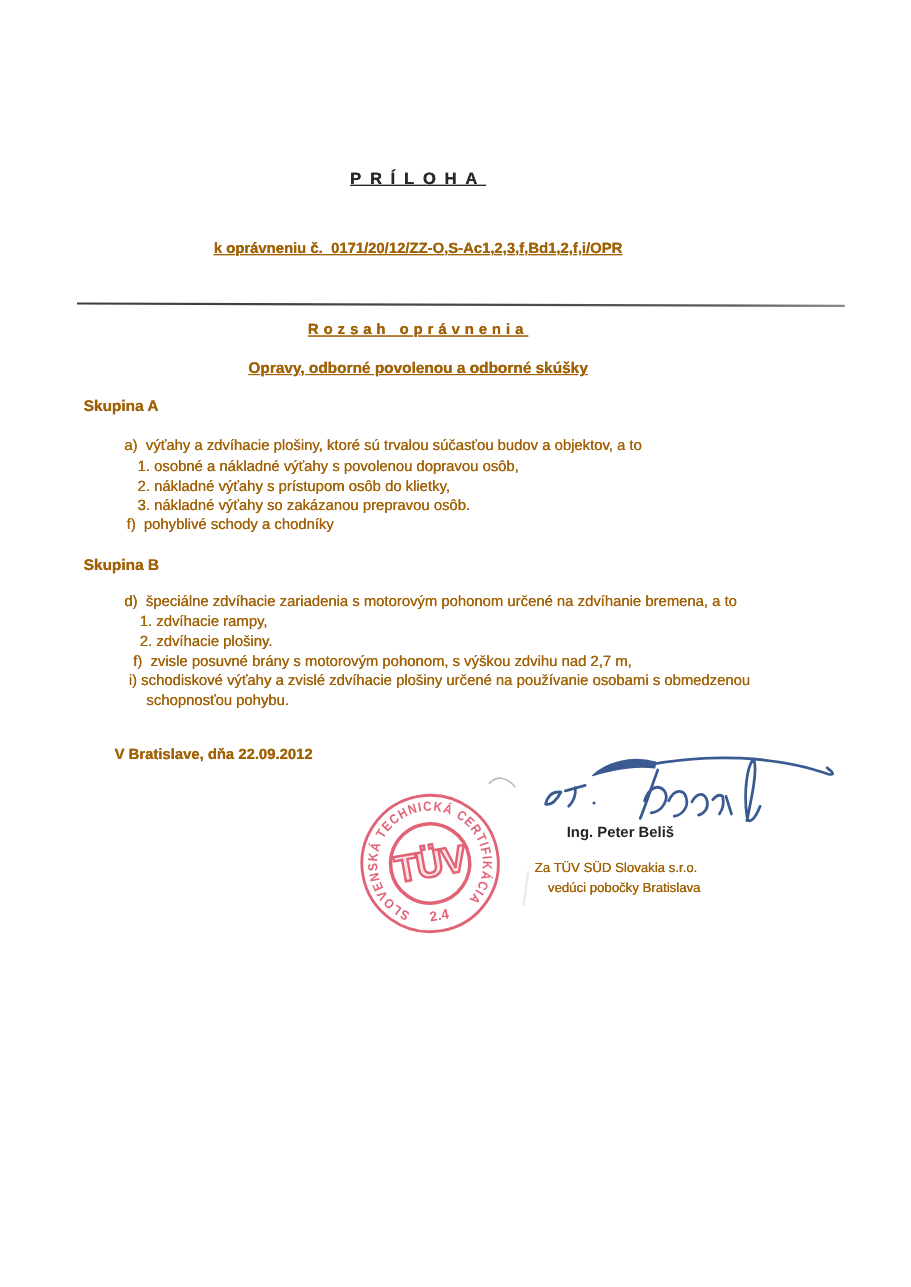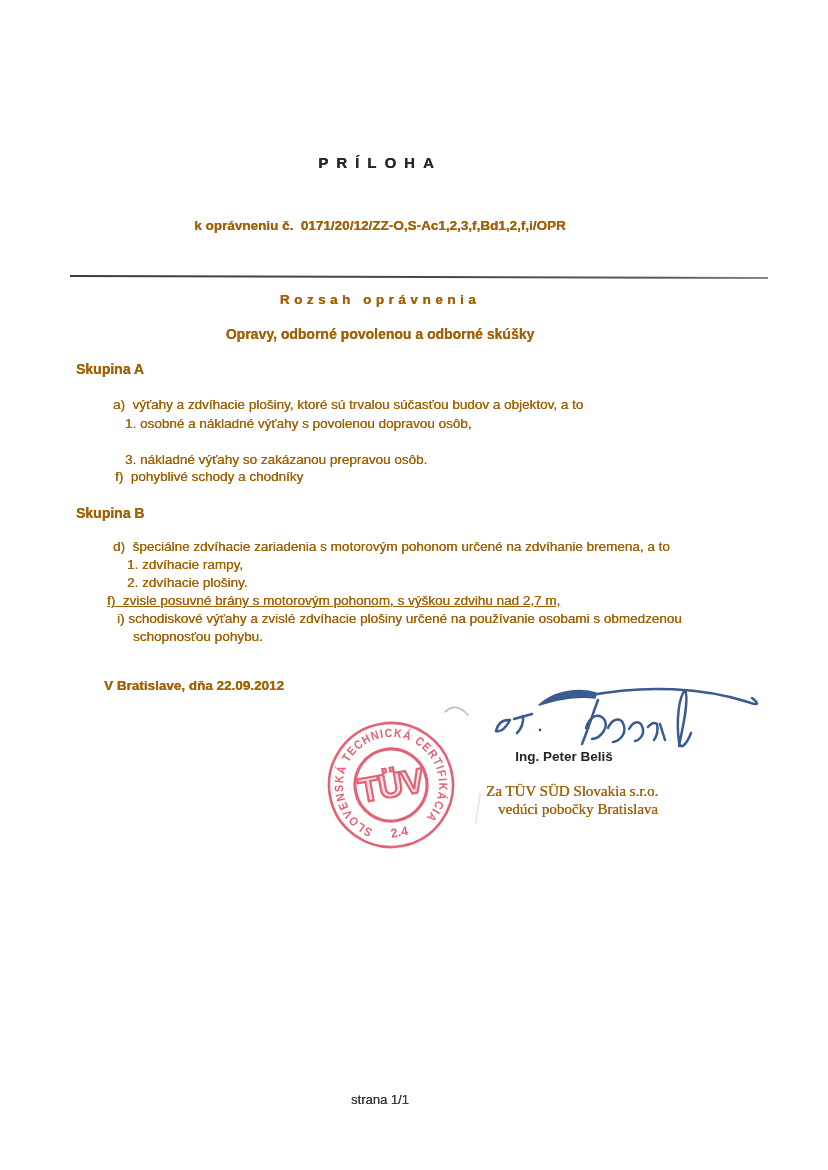--- a/index.html
+++ b/index.html
@@ -7,33 +7,33 @@
     position:relative;
     width:828px;height:1170px;
     background:#ffffff;
     font-family:"Liberation Sans", sans-serif;
     color:#2e2c2a;
     overflow:hidden;
   }
   .t{position:absolute;white-space:pre;font-size:13.5px;line-height:1.25;color:#a16207;
      text-shadow:0.25px 0 0 currentColor;}
   .b{font-weight:700;text-shadow:none;color:#262422;}
-  .cx{left:0;width:760px;text-align:center;}
+  .cx{left:0;width:760px;text-align:center;text-decoration:underline;}
   .doc-title{font-size:15px;letter-spacing:8px;font-weight:700;color:#2a2825;}
   .auth{font-size:13.5px;font-weight:700;}
   .scope{font-size:13.5px;font-weight:700;letter-spacing:4.5px;}
   .subhead{font-size:14px;font-weight:700;}
   .group-label{font-size:14px;font-weight:700;}
   .rule{
     position:absolute;left:70px;top:276px;width:698px;height:2px;
     background:linear-gradient(to right,#3d3d3d 0%,#4a4a4a 55%,#5a5a5a 85%,#8a8a8a 100%);
     transform:rotate(0.18deg);
   }
   .place-date{font-weight:600;}
-  .org-line{font-size:15px;font-family:Liberation Serif, serif;}
+  .org-line{font-size:12px;}
   .footer{font-size:13px;color:#3a3a3a;text-shadow:0.2px 0 0 currentColor;}
   .crease{
     position:absolute;left:477px;top:792px;width:2px;height:32px;
     background:#d9d9d9;opacity:.55;transform:rotate(8deg);border-radius:2px;
   }
   svg text{font-family:"Liberation Sans", sans-serif;}
   .ring-text{font-size:12px;font-weight:700;letter-spacing:1.2px;fill:#e0566b;}
   .stamp-bottom{font-size:12.5px;font-weight:700;fill:#e0566b;}
   .tuv-text{font-size:34px;font-weight:700;letter-spacing:-1px;
             fill:rgba(224,86,107,0.18);stroke:#e0566b;stroke-width:2.2px;}
@@ -48,28 +48,29 @@
   <div class="t cx auth" style="top:218px;">k oprávneniu č.  0171/20/12/ZZ-O,S-Ac1,2,3,f,Bd1,2,f,i/OPR</div>
 
   <div class="rule"></div>
 
   <div class="t cx scope" style="top:292px;">Rozsah oprávnenia</div>
   <div class="t cx subhead" style="top:326px;">Opravy, odborné povolenou a odborné skúšky</div>
 
   <div class="t group-label" style="left:76px;top:361px;">Skupina A</div>
   <div class="t" style="left:113px;top:397px;">a)  výťahy a zdvíhacie plošiny, ktoré sú trvalou súčasťou budov a objektov, a to</div>
   <div class="t" style="left:125px;top:416px;">1. osobné a nákladné výťahy s povolenou dopravou osôb,</div>
+  <div class="t" style="left:125px;top:434px;">2. nákladné výťahy s prístupom osôb do klietky,</div>
   <div class="t" style="left:125px;top:452px;">3. nákladné výťahy so zakázanou prepravou osôb.</div>
   <div class="t" style="left:115px;top:469px;">f)  pohyblivé schody a chodníky</div>
 
   <div class="t group-label" style="left:76px;top:505px;">Skupina B</div>
   <div class="t" style="left:113px;top:539px;">d)  špeciálne zdvíhacie zariadenia s motorovým pohonom určené na zdvíhanie bremena, a to</div>
   <div class="t" style="left:127px;top:557px;">1. zdvíhacie rampy,</div>
   <div class="t" style="left:127px;top:575px;">2. zdvíhacie plošiny.</div>
-  <div class="t" style="left:107px;top:593px;text-decoration:underline;">f)  zvisle posuvné brány s motorovým pohonom, s výškou zdvihu nad 2,7 m,</div>
+  <div class="t" style="left:121px;top:593px;">f)  zvisle posuvné brány s motorovým pohonom, s výškou zdvihu nad 2,7 m,</div>
   <div class="t" style="left:117px;top:611px;">i) schodiskové výťahy a zvislé zdvíhacie plošiny určené na používanie osobami s obmedzenou</div>
   <div class="t" style="left:133px;top:629px;">schopnosťou pohybu.</div>
 
   <div class="t place-date" style="left:104px;top:678px;">V Bratislave, dňa 22.09.2012</div>
 
   <svg style="position:absolute;left:436px;top:680px;" width="340" height="84" viewBox="0 0 340 84">
     <g fill="none" stroke="#3a5b91" stroke-width="2.5" stroke-linecap="round" stroke-linejoin="round">
 
       <path d="M9,32 C16,25 24,26 32,35" stroke="#bcbcbc" stroke-width="1.6"></path>
 
@@ -109,15 +110,14 @@
       <text class="ring-text">
         <textPath href="#ringArc" startOffset="0" textLength="244" lengthAdjust="spacingAndGlyphs">SLOVENSKÁ TECHNICKÁ CERTIFIKÁCIA</textPath>
       </text>
       <text class="tuv-text" x="70" y="82" text-anchor="middle">TÜV</text>
       <text class="stamp-bottom" x="70" y="122" text-anchor="middle">2.4</text>
     </g>
   </svg>
 
   <div class="crease"></div>
 
-  <div class="t cx footer" style="top:1092px;">strana 1/1</div>
 
 </div>
 
 </body></html>

